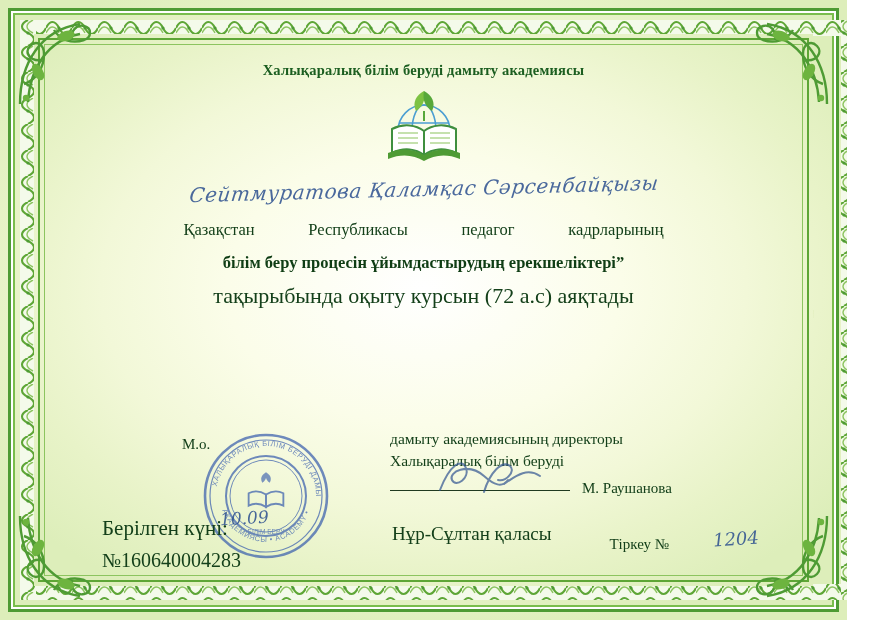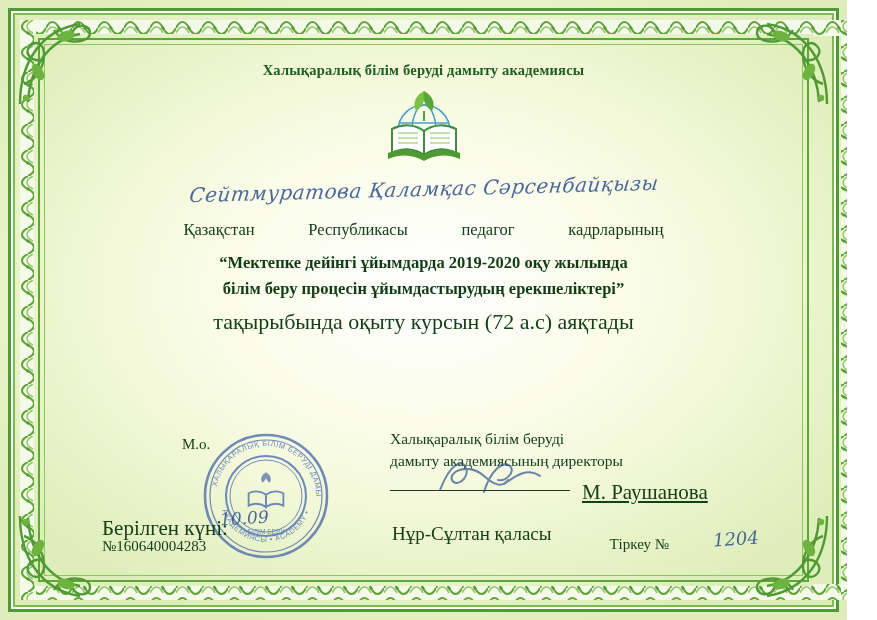--- a/index.html
+++ b/index.html
@@ -228,23 +228,22 @@
     left: 372px;
     top: 30px;
     width: 120px;
     height: 44px;
     opacity: .8;
   }
   .director-name {
     position: absolute;
     left: 522px;
     top: 56px;
-    font-size: 21px;
-    color: #14401a;
-    text-decoration: underline;
+    font-size: 15px;
+    color: #14401a;
   }
 
   .issued-label {
     position: absolute;
     left: 42px;
     top: 92px;
     font-size: 21px;
     color: #14401a;
   }
   .issued-date {
@@ -254,22 +253,22 @@
     font-family: "DejaVu Serif", serif;
     font-style: italic;
     font-size: 17px;
     color: #2b4f8f;
     transform: rotate(-3deg);
     opacity: .85;
   }
   .issued-number {
     position: absolute;
     left: 42px;
-    top: 114px;
-    font-size: 15px;
+    top: 125px;
+    font-size: 20px;
     color: #14401a;
   }
   .city {
     position: absolute;
     left: 332px;
     top: 99px;
     font-size: 19px;
     color: #14401a;
   }
   .reg-label {
@@ -412,21 +411,20 @@
 
     <div class="name-line">
       <div class="handwritten-name">Сейтмуратова Қаламқас Сәрсенбайқызы</div>
     </div>
 
     <div class="body-text">
       <span class="just">Қазақстан  Республикасы  педагог  кадрларының</span>
     </div>
 
     <div class="course-title">
-      <div>“Мектепке дейінгі ұйымдарда 2019-2020 оқу  жылында</div>
       <div>білім беру процесін ұйымдастырудың ерекшеліктері”</div>
     </div>
 
     <div class="after-course">тақырыбында оқыту курсын (72 а.с) аяқтады</div>
 
     <div class="sig-area">
 
       <div class="mp">М.о.</div>
 
       <svg class="stamp" viewBox="0 0 132 132">
@@ -454,22 +452,22 @@
           </g>
           <g stroke="#3a5fae" stroke-width="3" fill="none">
             <path d="M18 48 C28 43, 38 45, 46 50 L46 70 C38 65, 28 63, 18 68 Z"></path>
             <path d="M74 48 C64 43, 54 45, 46 50 L46 70 C54 65, 64 63, 74 68 Z"></path>
           </g>
         </g>
         <text x="66" y="104" text-anchor="middle" font-family="Liberation Sans, sans-serif" font-size="6.6" fill="#3a5fae">БІЛІМ БЕРУ</text>
       </svg>
 
       <div class="director-block">
+        <div>дамыту академиясының директоры</div>
         <div>Халықаралық білім беруді</div>
-        <div>дамыту академиясының директоры</div>
       </div>
 
       <div class="sig-line"></div>
 
       <svg class="sig-scribble" viewBox="0 0 120 44">
         <g fill="none" stroke="#2b4f8f" stroke-width="2" stroke-linecap="round" opacity=".85">
           <path d="M8 36 C18 10, 30 4, 34 14 C38 24, 24 34, 20 26 C16 18, 36 8, 52 22 C62 31, 70 34, 76 26"></path>
           <path d="M52 38 C58 18, 70 6, 78 12 C84 17, 74 28, 66 26"></path>
           <path d="M72 30 C86 20, 96 14, 108 22"></path>
         </g>

